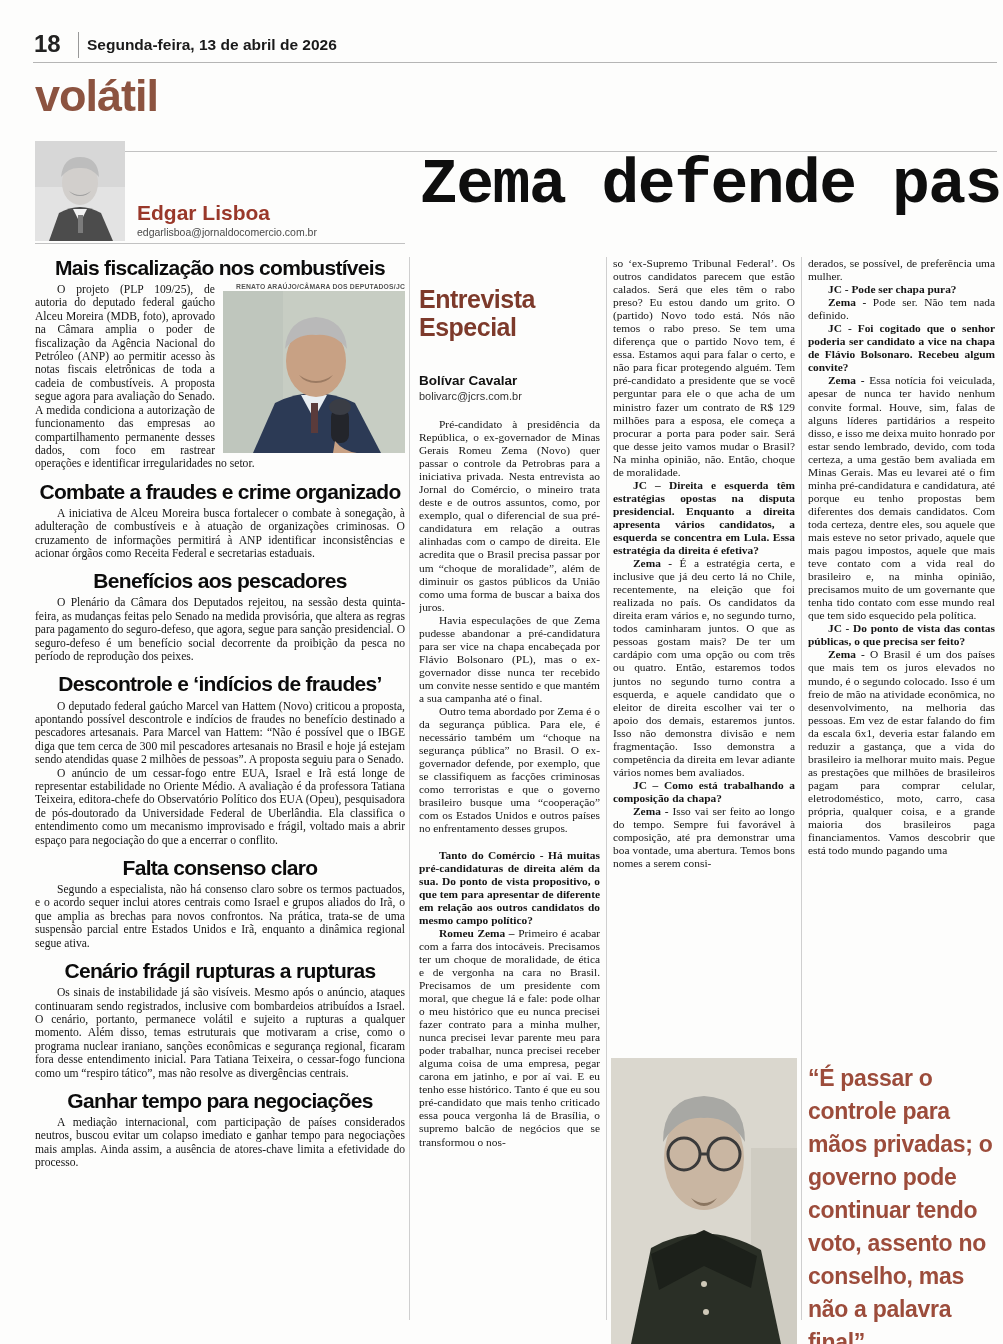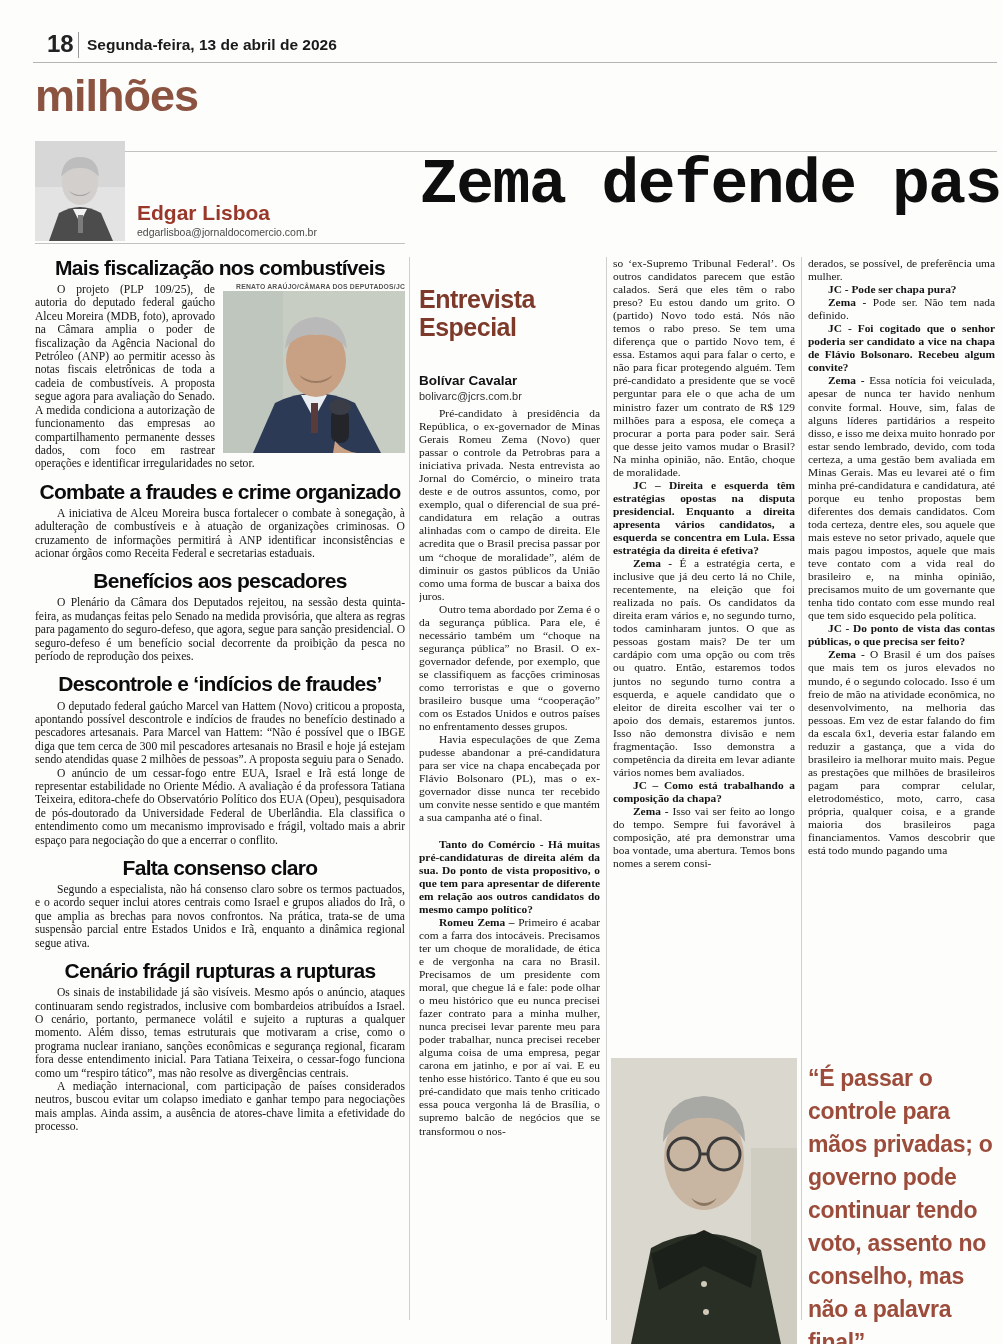--- a/index.html
+++ b/index.html
@@ -44,26 +44,26 @@
   .pullquote{font-family:"Liberation Sans",sans-serif;font-weight:bold;font-size:23px;
              line-height:33px;letter-spacing:-0.3px;color:#9c4c3b;}
   .divider-v{width:1px;background:#cfcfcf;}
   .photo svg{display:block;}
 </style>
 </head>
 <body>
 
 <div class="page">
 
-  <div class="abs pagenum" style="left:47px;top:30px;">18</div>
+  <div class="abs pagenum" style="left:34px;top:30px;">18</div>
   <div class="abs vrule" style="left:78px;top:32px;height:26px;"></div>
   <div class="abs pagedate" style="left:87px;top:36px;">Segunda-feira, 13 de abril de 2026</div>
   <div class="abs hrule" style="left:33px;top:62px;right:6px;"></div>
 
-  <div class="abs section-title" style="left:35px;top:70px;">milhões</div>
+  <div class="abs section-title" style="left:35px;top:70px;">volátil</div>
 
   <div class="abs hrule" style="left:35px;top:151px;right:6px;background:#c2c2c2;"></div>
   <div class="abs photo" style="left:35px;top:141px;">
     <svg width="90" height="100" viewBox="0 0 90 100">
       <rect width="90" height="100" fill="#e3e3e3"></rect>
       <rect width="90" height="46" fill="#d7d7d7"></rect>
       <path d="M14 100 L24 72 Q45 60 66 72 L78 100 Z" fill="#4c4c4c"></path>
       <path d="M38 68 L45 82 L52 68 Z" fill="#f2f2f2"></path>
       <rect x="43" y="74" width="5" height="18" fill="#7b7b7b"></rect>
       <ellipse cx="45" cy="42" rx="18" ry="22" fill="#d2cfcc"></ellipse>
@@ -114,33 +114,34 @@
     <p class="abody">O deputado federal gaúcho Marcel van Hattem (Novo) criticou a proposta, apontando possível descontrole e indícios de fraudes no benefício destinado a pescadores artesanais. Para Marcel van Hattem: “Não é possível que o IBGE diga que tem cerca de 300 mil pescadores artesanais no Brasil e hoje já estejam sendo atendidas quase 2 milhões de pessoas”. A proposta seguiu para o Senado.</p>
 
     <p class="abody">O anúncio de um cessar-fogo entre EUA, Israel e Irã está longe de representar estabilidade no Oriente Médio. A avaliação é da professora Tatiana Teixeira, editora-chefe do Observatório Político dos EUA (Opeu), pesquisadora de pós-doutorado da Universidade Federal de Uberlândia. Ela classifica o entendimento como um mecanismo improvisado e frágil, voltado mais a abrir espaço para negociação do que a encerrar o conflito.</p>
 
     <h2 class="ahead">Falta consenso claro</h2>
     <p class="abody">Segundo a especialista, não há consenso claro sobre os termos pactuados, e o acordo sequer inclui atores centrais como Israel e grupos aliados do Irã, o que amplia as brechas para novos confrontos. Na prática, trata-se de uma suspensão parcial entre Estados Unidos e Irã, enquanto a dinâmica regional segue ativa.</p>
 
     <h2 class="ahead">Cenário frágil rupturas a rupturas</h2>
     <p class="abody">Os sinais de instabilidade já são visíveis. Mesmo após o anúncio, ataques continuaram sendo registrados, inclusive com bombardeios atribuídos a Israel. O cenário, portanto, permanece volátil e sujeito a rupturas a qualquer momento. Além disso, temas estruturais que motivaram a crise, como o programa nuclear iraniano, sanções econômicas e segurança regional, ficaram fora desse entendimento inicial. Para Tatiana Teixeira, o cessar-fogo funciona como um “respiro tático”, mas não resolve as divergências centrais.</p>
 
+    <h2 class="ahead">Ganhar tempo para negociações</h2>
     <p class="abody">A mediação internacional, com participação de países considerados neutros, buscou evitar um colapso imediato e ganhar tempo para negociações mais amplas. Ainda assim, a ausência de atores-chave limita a efetividade do processo.</p>
   </div>
 
   <div class="abs" style="left:419px;top:257px;width:181px;height:1080px;overflow:hidden;">
     <div class="kicker" style="width:130px;">Entrevista Especial</div>
     <div style="margin-top:32px;">
       <div class="byname">Bolívar Cavalar</div>
       <div class="byemail">bolivarc@jcrs.com.br</div>
     </div>
-    <div class="ivcol" style="margin-top:5px;">
+    <div class="ivcol" style="margin-top:16px;">
         <p class="para">Pré-candidato à presidência da República, o ex-governador de Minas Gerais Romeu Zema (Novo) quer passar o controle da Petrobras para a iniciativa privada. Nesta entrevista ao Jornal do Comércio, o mineiro trata deste e de outros assuntos, como, por exemplo, qual o diferencial de sua pré-candidatura em relação a outras alinhadas com o campo de direita. Ele acredita que o Brasil precisa passar por um “choque de moralidade”, além de diminuir os gastos públicos da União como uma forma de buscar a baixa dos juros.</p>
+        <p class="para">Havia especulações de que Zema pudesse abandonar a pré-candidatura para ser vice na chapa encabeçada por Flávio Bolsonaro (PL), mas o ex-governador disse nunca ter recebido um convite nesse sentido e que mantém a sua campanha até o final.</p>
         <p class="para">Outro tema abordado por Zema é o da segurança pública. Para ele, é necessário também um “choque na segurança pública” no Brasil. O ex-governador defende, por exemplo, que se classifiquem as facções criminosas como terroristas e que o governo brasileiro busque uma “cooperação” com os Estados Unidos e outros países no enfrentamento desses grupos.</p>
-        <p class="para">Havia especulações de que Zema pudesse abandonar a pré-candidatura para ser vice na chapa encabeçada por Flávio Bolsonaro (PL), mas o ex-governador disse nunca ter recebido um convite nesse sentido e que mantém a sua campanha até o final.</p>
         <p class="para q gap">Tanto do Comércio - Há muitas pré-candidaturas de direita além da sua. Do ponto de vista propositivo, o que tem para apresentar de diferente em relação aos outros candidatos do mesmo campo político?</p>
         <p class="para"><b>Romeu Zema –</b> Primeiro é acabar com a farra dos intocáveis. Precisamos ter um choque de moralidade, de ética e de vergonha na cara no Brasil. Precisamos de um presidente com moral, que chegue lá e fale: pode olhar o meu histórico que eu nunca precisei fazer contrato para a minha mulher, nunca precisei levar parente meu para poder trabalhar, nunca precisei receber alguma coisa de uma empresa, pegar carona em jatinho, e por aí vai. E eu tenho esse histórico. Tanto é que eu sou pré-candidato que mais tenho criticado essa pouca vergonha lá de Brasília, o supremo balcão de negócios que se transformou o nos-</p>
       </div>
   </div>
 
   <div class="abs ivcol" style="left:613px;top:257px;width:182px;height:798px;">
       <p class="para noindent">so ‘ex-Supremo Tribunal Federal’. Os outros candidatos parecem que estão calados. Será que eles têm o rabo preso? Eu estou dando um grito. O (partido) Novo todo está. Nós não temos o rabo preso. Se tem uma diferença que o partido Novo tem, é essa. Estamos aqui para falar o certo, e não para ficar protegendo alguém. Tem pré-candidato a presidente que se você perguntar para ele o que acha de um ministro fazer um contrato de R$ 129 milhões para a esposa, ele começa a procurar a porta para poder sair. Será que desse jeito vamos mudar o Brasil? Na minha opinião, não. Então, choque de moralidade.</p>
       <p class="para q">JC – Direita e esquerda têm estratégias opostas na disputa presidencial. Enquanto a direita apresenta vários candidatos, a esquerda se concentra em Lula. Essa estratégia da direita é efetiva?</p>
       <p class="para"><b>Zema -</b> É a estratégia certa, e inclusive que já deu certo lá no Chile, recentemente, na eleição que foi realizada no país. Os candidatos da direita eram vários e, no segundo turno, todos caminharam juntos. O que as pessoas gostam mais? De ter um cardápio com uma opção ou com três ou quatro. Então, estaremos todos juntos no segundo turno contra a esquerda, e aquele candidato que o eleitor de direita escolher vai ter o apoio dos demais, estaremos juntos. Isso não demonstra divisão e nem fragmentação. Isso demonstra a competência da direita em levar adiante vários nomes bem avaliados.</p>
       <p class="para q">JC – Como está trabalhando a composição da chapa?</p>

